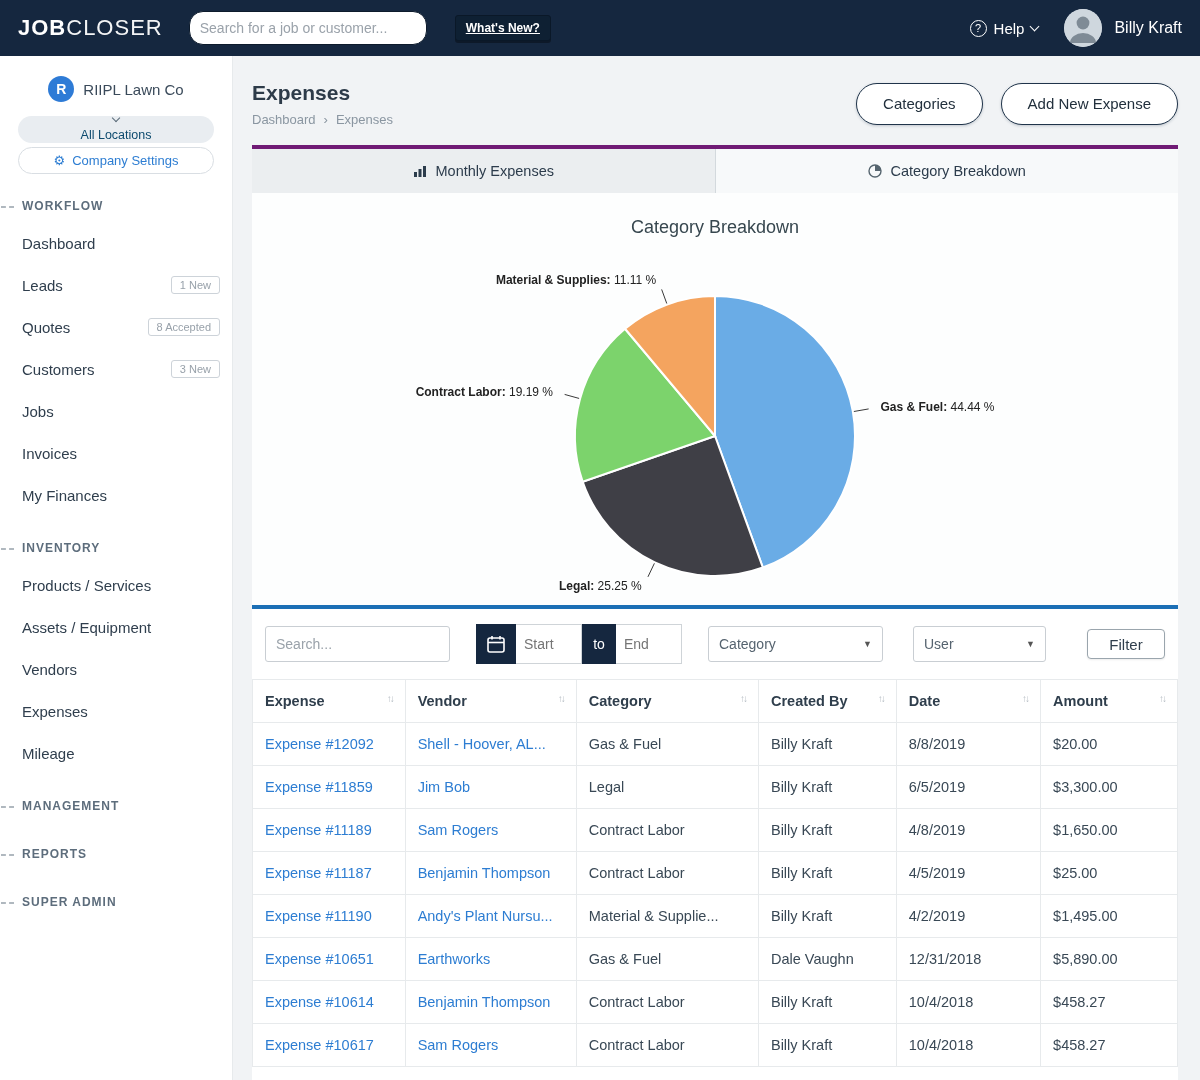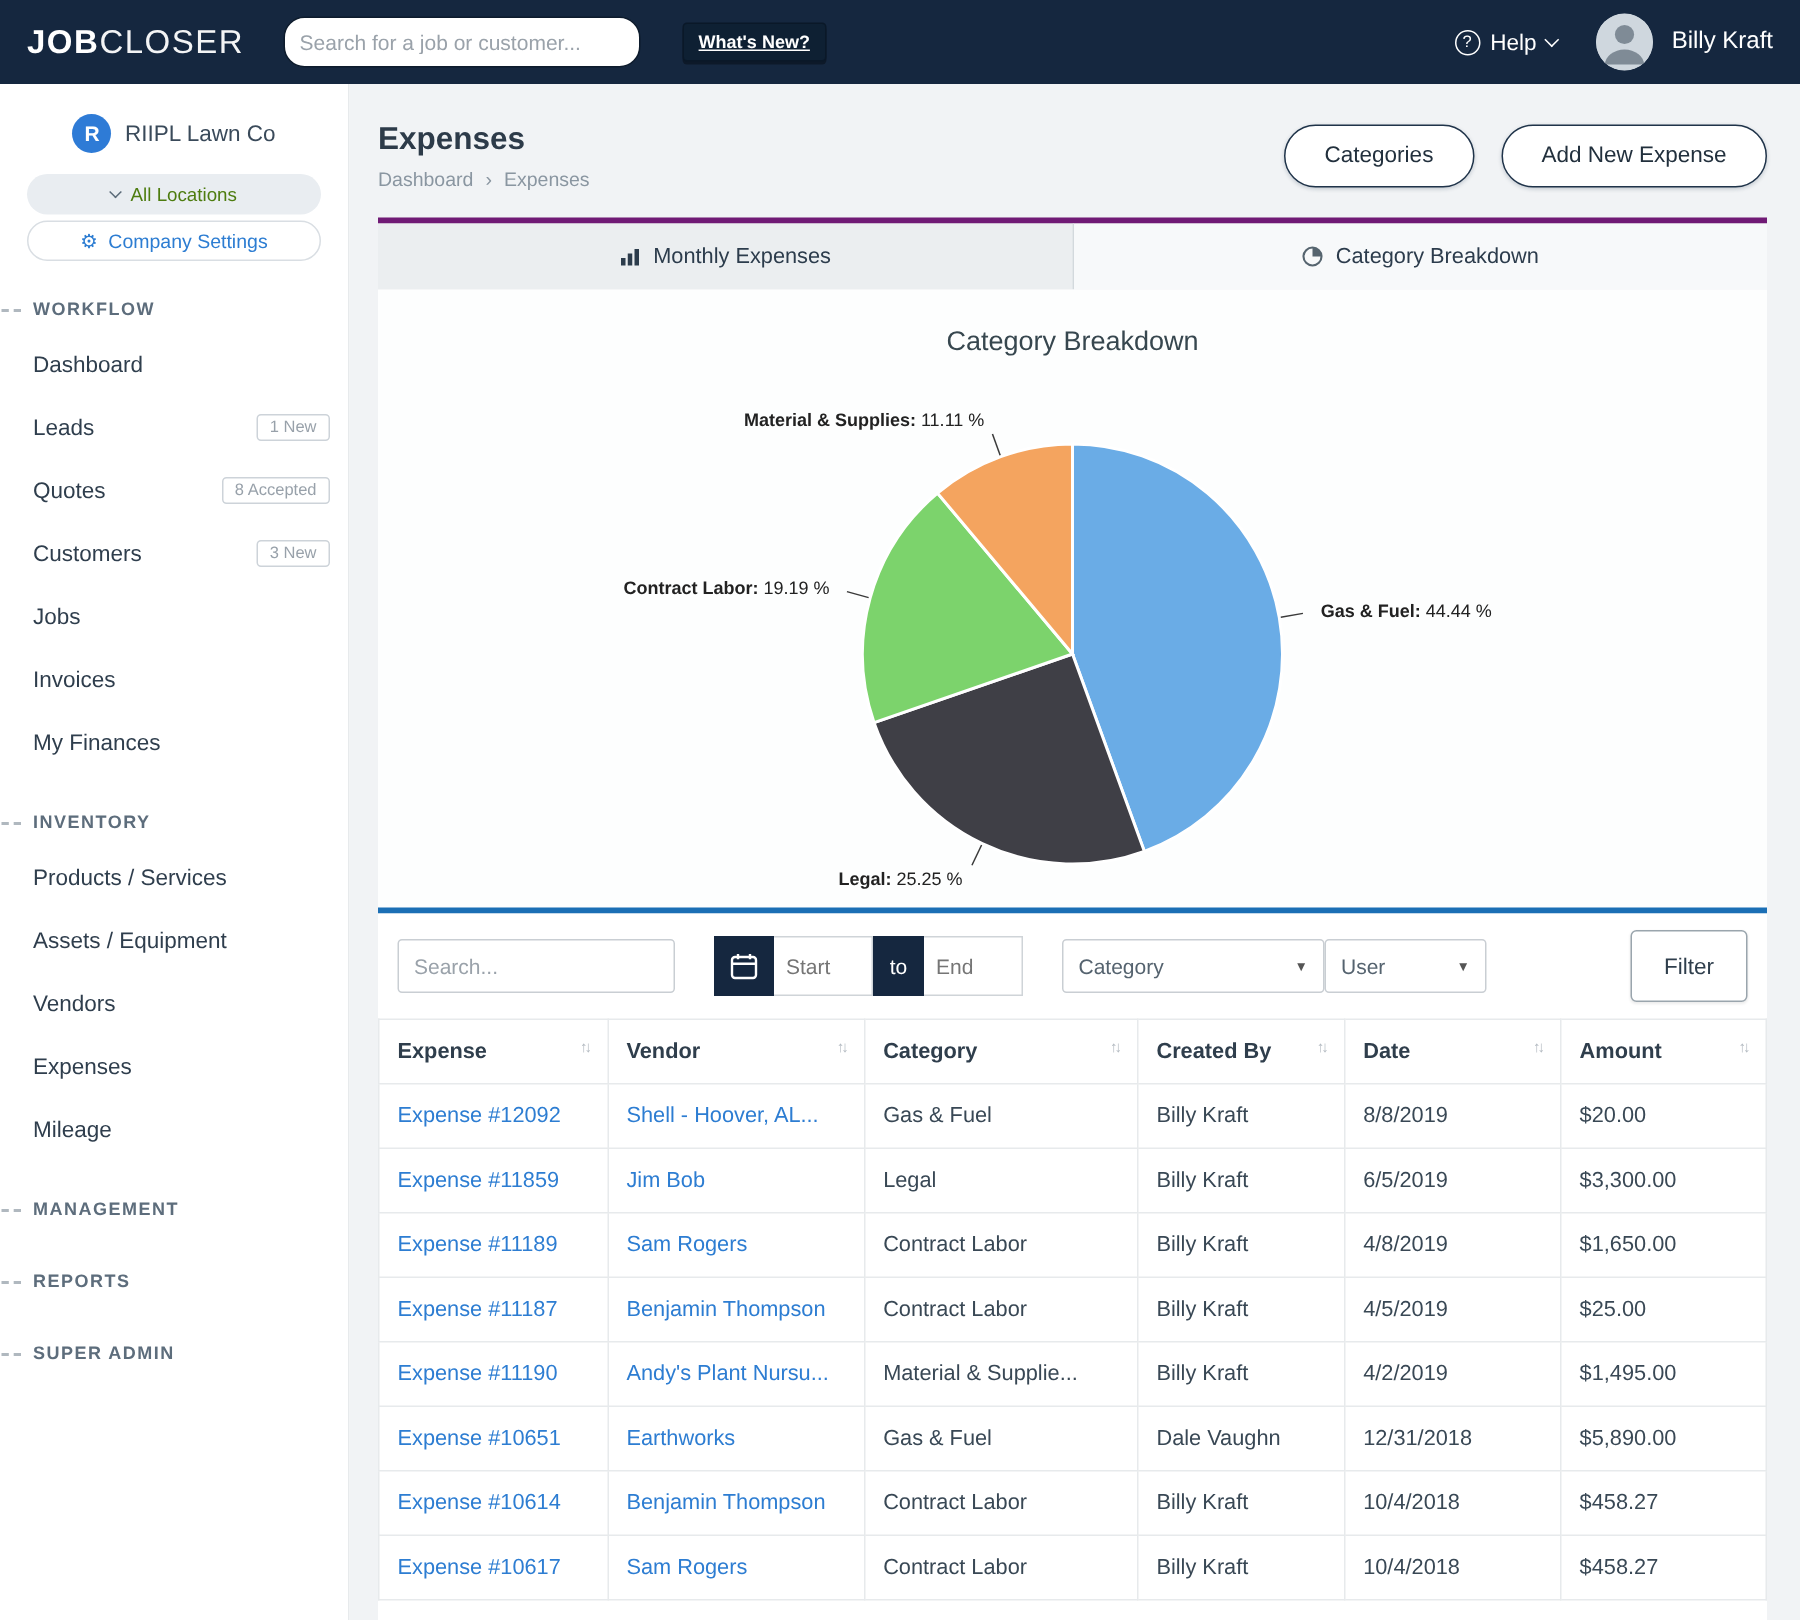--- a/index.html
+++ b/index.html
@@ -31,21 +31,21 @@
   .sidebar { width:233px; flex:0 0 233px; background:#fff; border-right:1px solid #e7eaec; padding-top:14px; overflow:hidden; }
   .main { flex:1; background:#f1f3f5; padding:0 22px 0 19px; overflow:hidden; display:flex; flex-direction:column; }
 
   
   .company { display:flex; align-items:center; justify-content:center; gap:9px; padding:6px 10px 10px; }
   .rbadge { width:26px; height:26px; border-radius:50%; background:#2e7bd6; color:#fff; font-weight:bold;
             font-size:14px; display:flex; align-items:center; justify-content:center; }
   .company-name { font-size:15px; color:#3a4a5a; }
   .pill { margin:4px 18px; height:27px; border-radius:15px; display:flex; align-items:center; justify-content:center;
           gap:7px; font-size:12.5px; cursor:pointer; }
-  .pill.locations { background:#e9edf1; color:#4d7c0f; }
+  .pill.locations { background:#e9edf1; color:#0c4a6e;flex-direction:column; }
   .pill.settings { background:#fff; border:1px solid #d9dee3; color:#2d7dd2; font-size:13px; }
   .pill .chev-s { display:inline-block; width:6px; height:6px; border-right:1.5px solid #5a6a78;
                   border-bottom:1.5px solid #5a6a78; transform:rotate(45deg); margin-top:-3px; }
   .gear { font-size:13px; color:#2d7dd2; }
   .nav-section-header { position:relative; padding:9px 0 9px 22px; margin-top:16px; font-size:12px; font-weight:bold;
                         letter-spacing:1px; color:#5d6d7c; }
   .nav-section-header::before { content:""; position:absolute; left:1px; top:50%; width:13px; border-top:2px dashed #b0b8bf; }
   .nav-item { height:42px; display:flex; align-items:center; justify-content:space-between; padding:0 12px 0 22px;
               font-size:15px; color:#2f3e4d; cursor:pointer; }
   .nav-badge { font-size:11px; color:#98a1aa; border:1px solid #cdd3d9; border-radius:3px; padding:2px 8px; background:#fff; }
@@ -81,22 +81,22 @@
               color:#333; outline:none; font-family:inherit; }
   .f-search::placeholder { color:#9aa2aa; }
   .date-group { display:flex; margin-left:26px; height:40px; }
   .cal-btn { width:40px; background:#15273f; border:none; display:flex; align-items:center; justify-content:center; cursor:pointer; }
   .date-input { width:66px; border:1px solid #cfd4d8; border-left:none; padding:0 8px; font-size:14px; color:#555; outline:none; font-family:inherit; }
   .to-box { width:34px; background:#15273f; color:#fff; font-size:14px; display:flex; align-items:center; justify-content:center; }
   .select { height:36px; border:1px solid #c9ced3; border-radius:3px; display:flex; align-items:center;
             justify-content:space-between; padding:0 10px; font-size:14px; color:#55636f; cursor:pointer; background:#fff; }
   .select .caret { font-size:9px; color:#555; }
   .sel-category { width:175px; margin-left:26px; }
-  .sel-user { width:108px; }
-  .filter-btn { margin-left:auto; width:78px; height:48px; border:1px solid #9aa5ad; border-radius:4px; background:#fff;
+  .sel-user { width:133px; margin-left:30px; }
+  .filter-btn { margin-left:auto; width:78px; height:30px; border:1px solid #9aa5ad; border-radius:4px; background:#fff;
                 font-size:15px; color:#2f3e4c; cursor:pointer; box-shadow:0 1px 2px rgba(0,0,0,.08); font-family:inherit; }
 
   table { width:100%; border-collapse:collapse; font-size:14.5px; table-layout:fixed; }
   th, td { text-align:left; padding:13px 12px; border:1px solid #e7eaec; overflow:hidden; white-space:nowrap; text-overflow:ellipsis; }
   th { font-weight:bold; color:#2f3e4c; cursor:pointer; }
   th .sort { float:right; color:#b4bbc2; font-size:10px; letter-spacing:-2px; }
   td { color:#394855; }
   td.link { color:#2d7dd2; cursor:pointer; }
 </style>
 </head>

